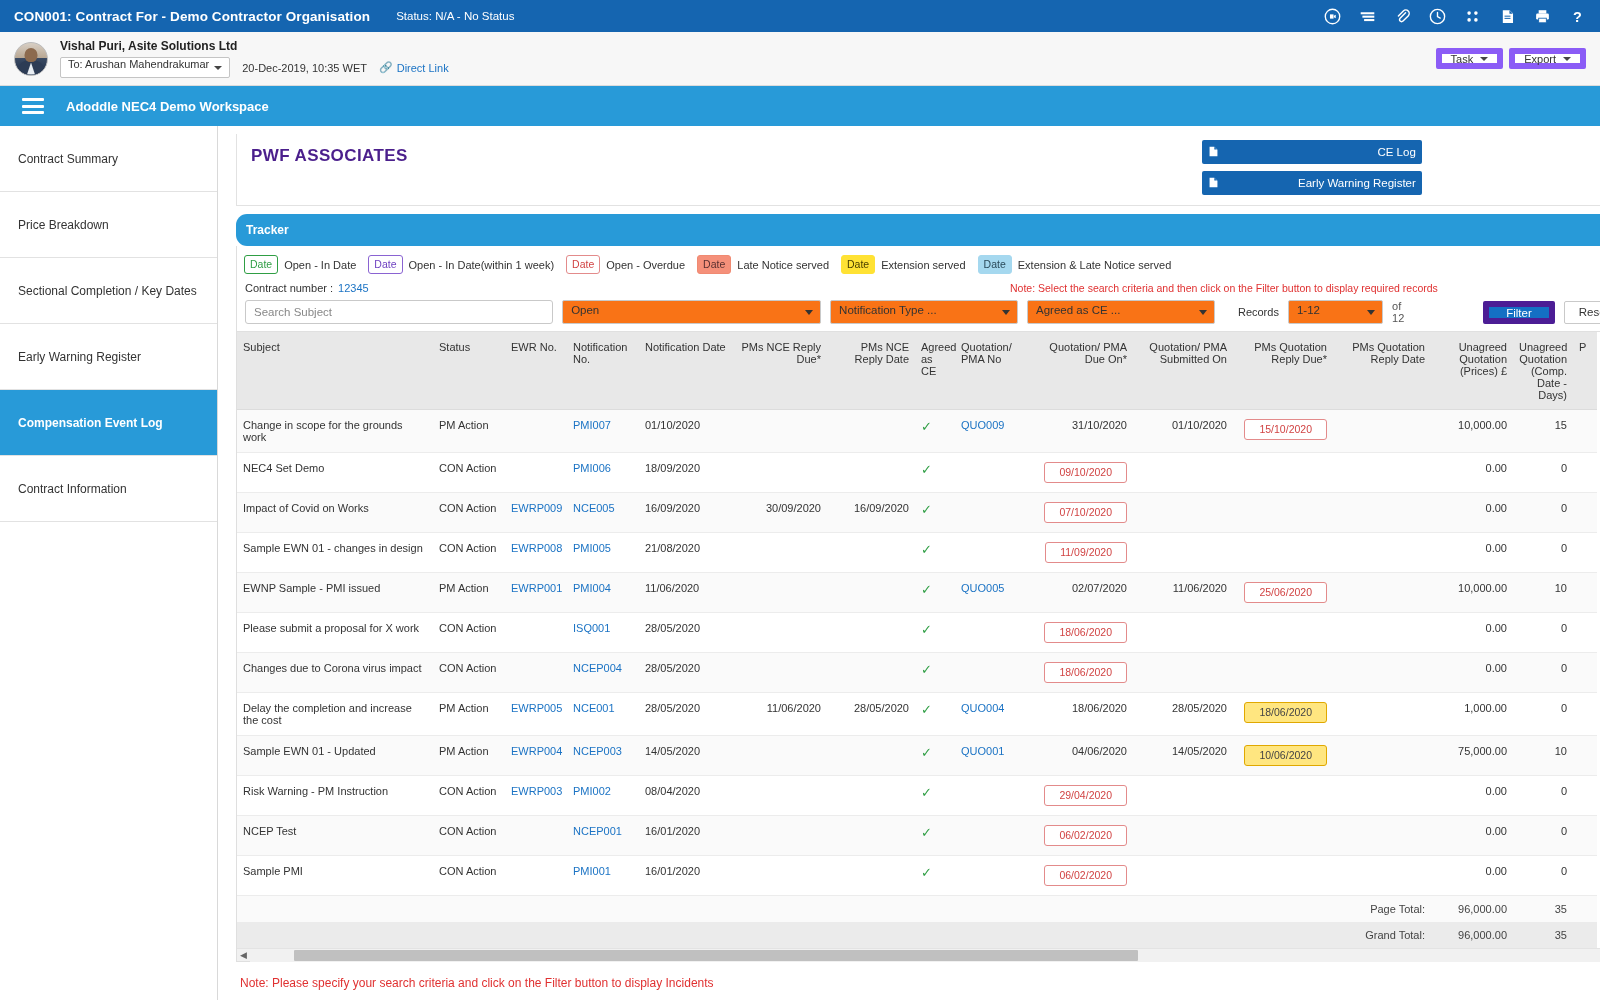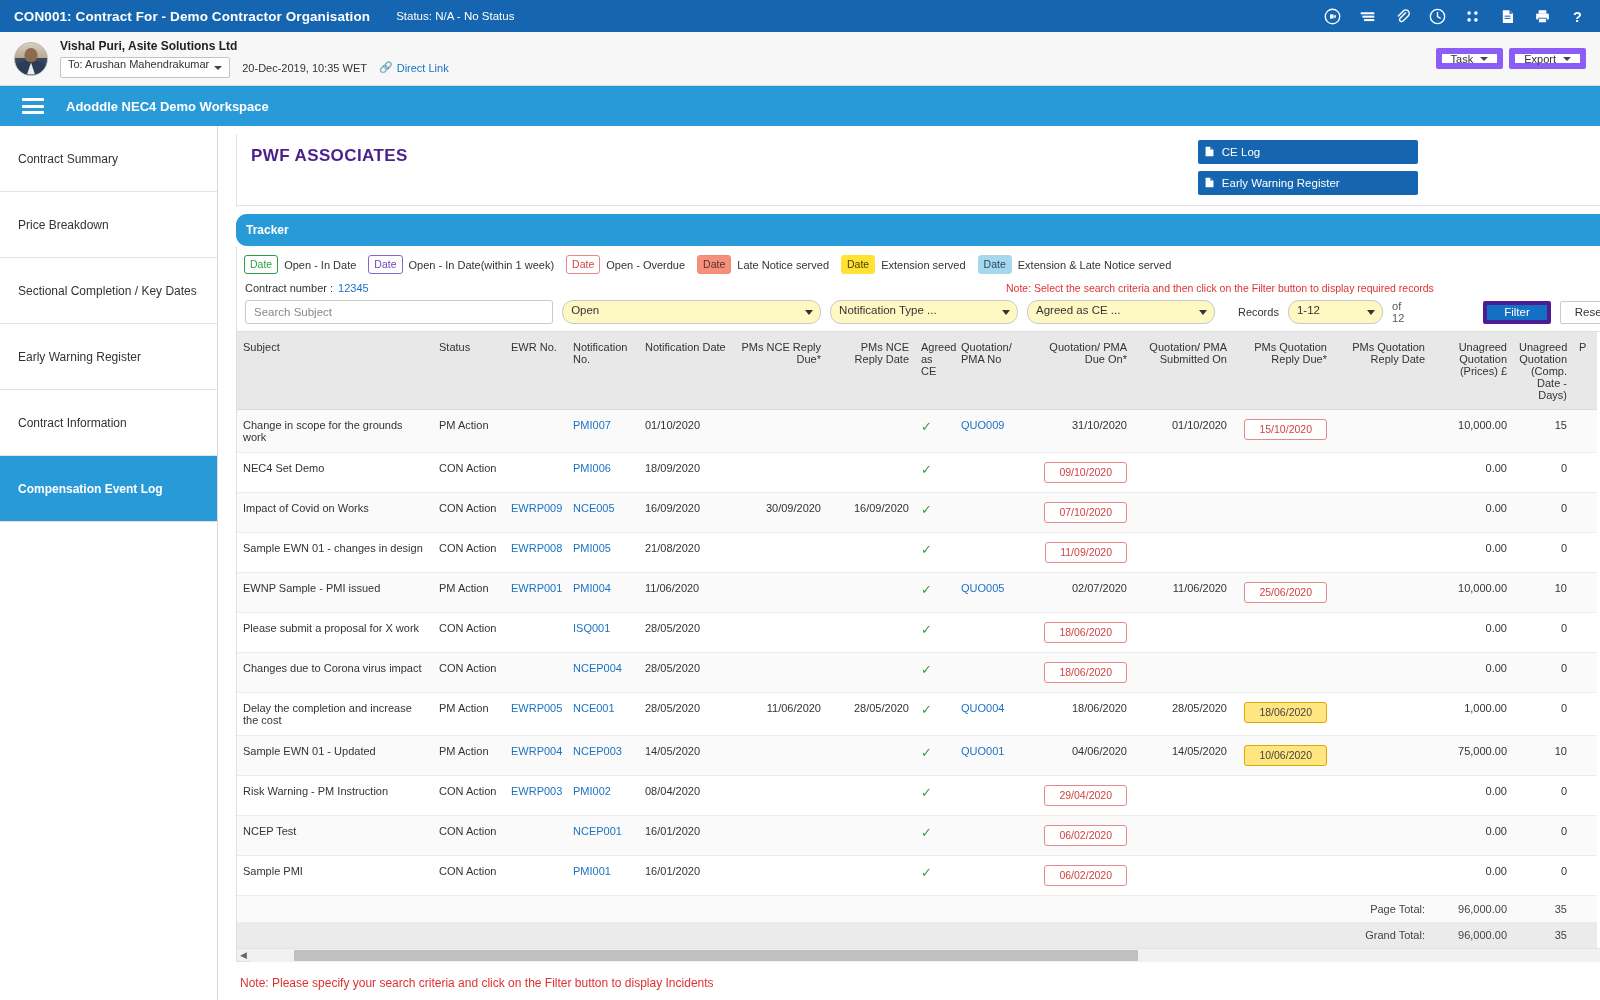--- a/index.html
+++ b/index.html
@@ -99,21 +99,21 @@
     position:relative;
   }
   .brand {
     font-size:17px; font-weight:bold; color:#4b1f8c; letter-spacing:.4px;
     font-family:"Liberation Sans", sans-serif;
   }
   .brandbtns { position:absolute; right:210px; top:6px; width:220px; }
   .btn-blue {
     width:100%; height:24px; background:#1565b0; color:#fff; border:none;
     border-radius:2px; font-size:11.5px; display:flex; align-items:center;
-    justify-content:flex-start; gap:7px; margin-bottom:7px; cursor:pointer;
+    justify-content:space-between; gap:7px; margin-bottom:7px; cursor:pointer;
     font-family:"Liberation Sans", sans-serif;
   }
 
   .tracker-hd {
     background:#289ad8; color:#fff; font-size:12px; font-weight:bold;
     height:26px; display:flex; align-items:center; padding:16px 10px;
     margin-top:8px;
     border-radius:11px;
   }
 
@@ -134,34 +134,34 @@
   .note-red { color:#e03131; font-size:10.5px; margin-left:auto; margin-right:186px; }
 
   
   .filters { display:flex; align-items:center; gap:9px; padding:0 8px 7px 8px; }
   .inp {
     height:24px; border:1px solid #c9c9c9; border-radius:3px; background:#fff;
     font-size:11.5px; color:#555; padding:0 8px; font-family:"Liberation Sans", sans-serif;
   }
   .inp::placeholder { color:#888; }
   .sel {
-    height:24px; border:1px solid #c9c9c9; border-radius:11px; background:#fef9c3;
+    height:24px; border:1px solid #c9c9c9; border-radius:2px; background:#f97316;
     font-size:11.5px; color:#333; padding:0 22px 4px 8px;
     display:inline-flex; align-items:center; position:relative; cursor:pointer;
     white-space:nowrap; overflow:hidden;
   }
   .sel .caret {
     position:absolute; right:7px; top:50%; margin-top:-2px;
     border-left:4px solid transparent; border-right:4px solid transparent;
     border-top:5px solid #333;
   }
   .rec-label { font-size:11px; color:#333; margin-left:14px; }
   .of-label { font-size:11px; color:#555; }
   .btn-filter {
-    background:#1470c4; color:#fff; border:4px solid #4c1d95; border-radius:2px;
+    background:#1470c4; color:#fff; border:6px solid #4c1d95; border-radius:2px;
     height:23px; padding:0 17px; font-size:11.5px; cursor:pointer;
     font-family:"Liberation Sans", sans-serif;
   }
   .btn-reset {
     background:#fff; color:#333; border:1px solid #c9c9c9; border-radius:2px;
     height:23px; padding:0 14px; font-size:11.5px; cursor:pointer;
     font-family:"Liberation Sans", sans-serif;
   }
 
   
@@ -323,25 +323,25 @@
       </div>
       <div class="sb-item">
         <span>Price Breakdown</span>
       </div>
       <div class="sb-item">
         <span>Sectional Completion / Key Dates</span>
       </div>
       <div class="sb-item">
         <span>Early Warning Register</span>
       </div>
+      <div class="sb-item active">
+        <span>Compensation Event Log</span>
+      </div>
       <div class="sb-item">
         <span>Contract Information</span>
-      </div>
-      <div class="sb-item active">
-        <span>Compensation Event Log</span>
       </div>
     </div>
   </div>
 
   <div class="rightcol">
     <div class="main">
       <div class="content">
 
         <div class="brandrow">
           <div class="brand">PWF ASSOCIATES</div>

